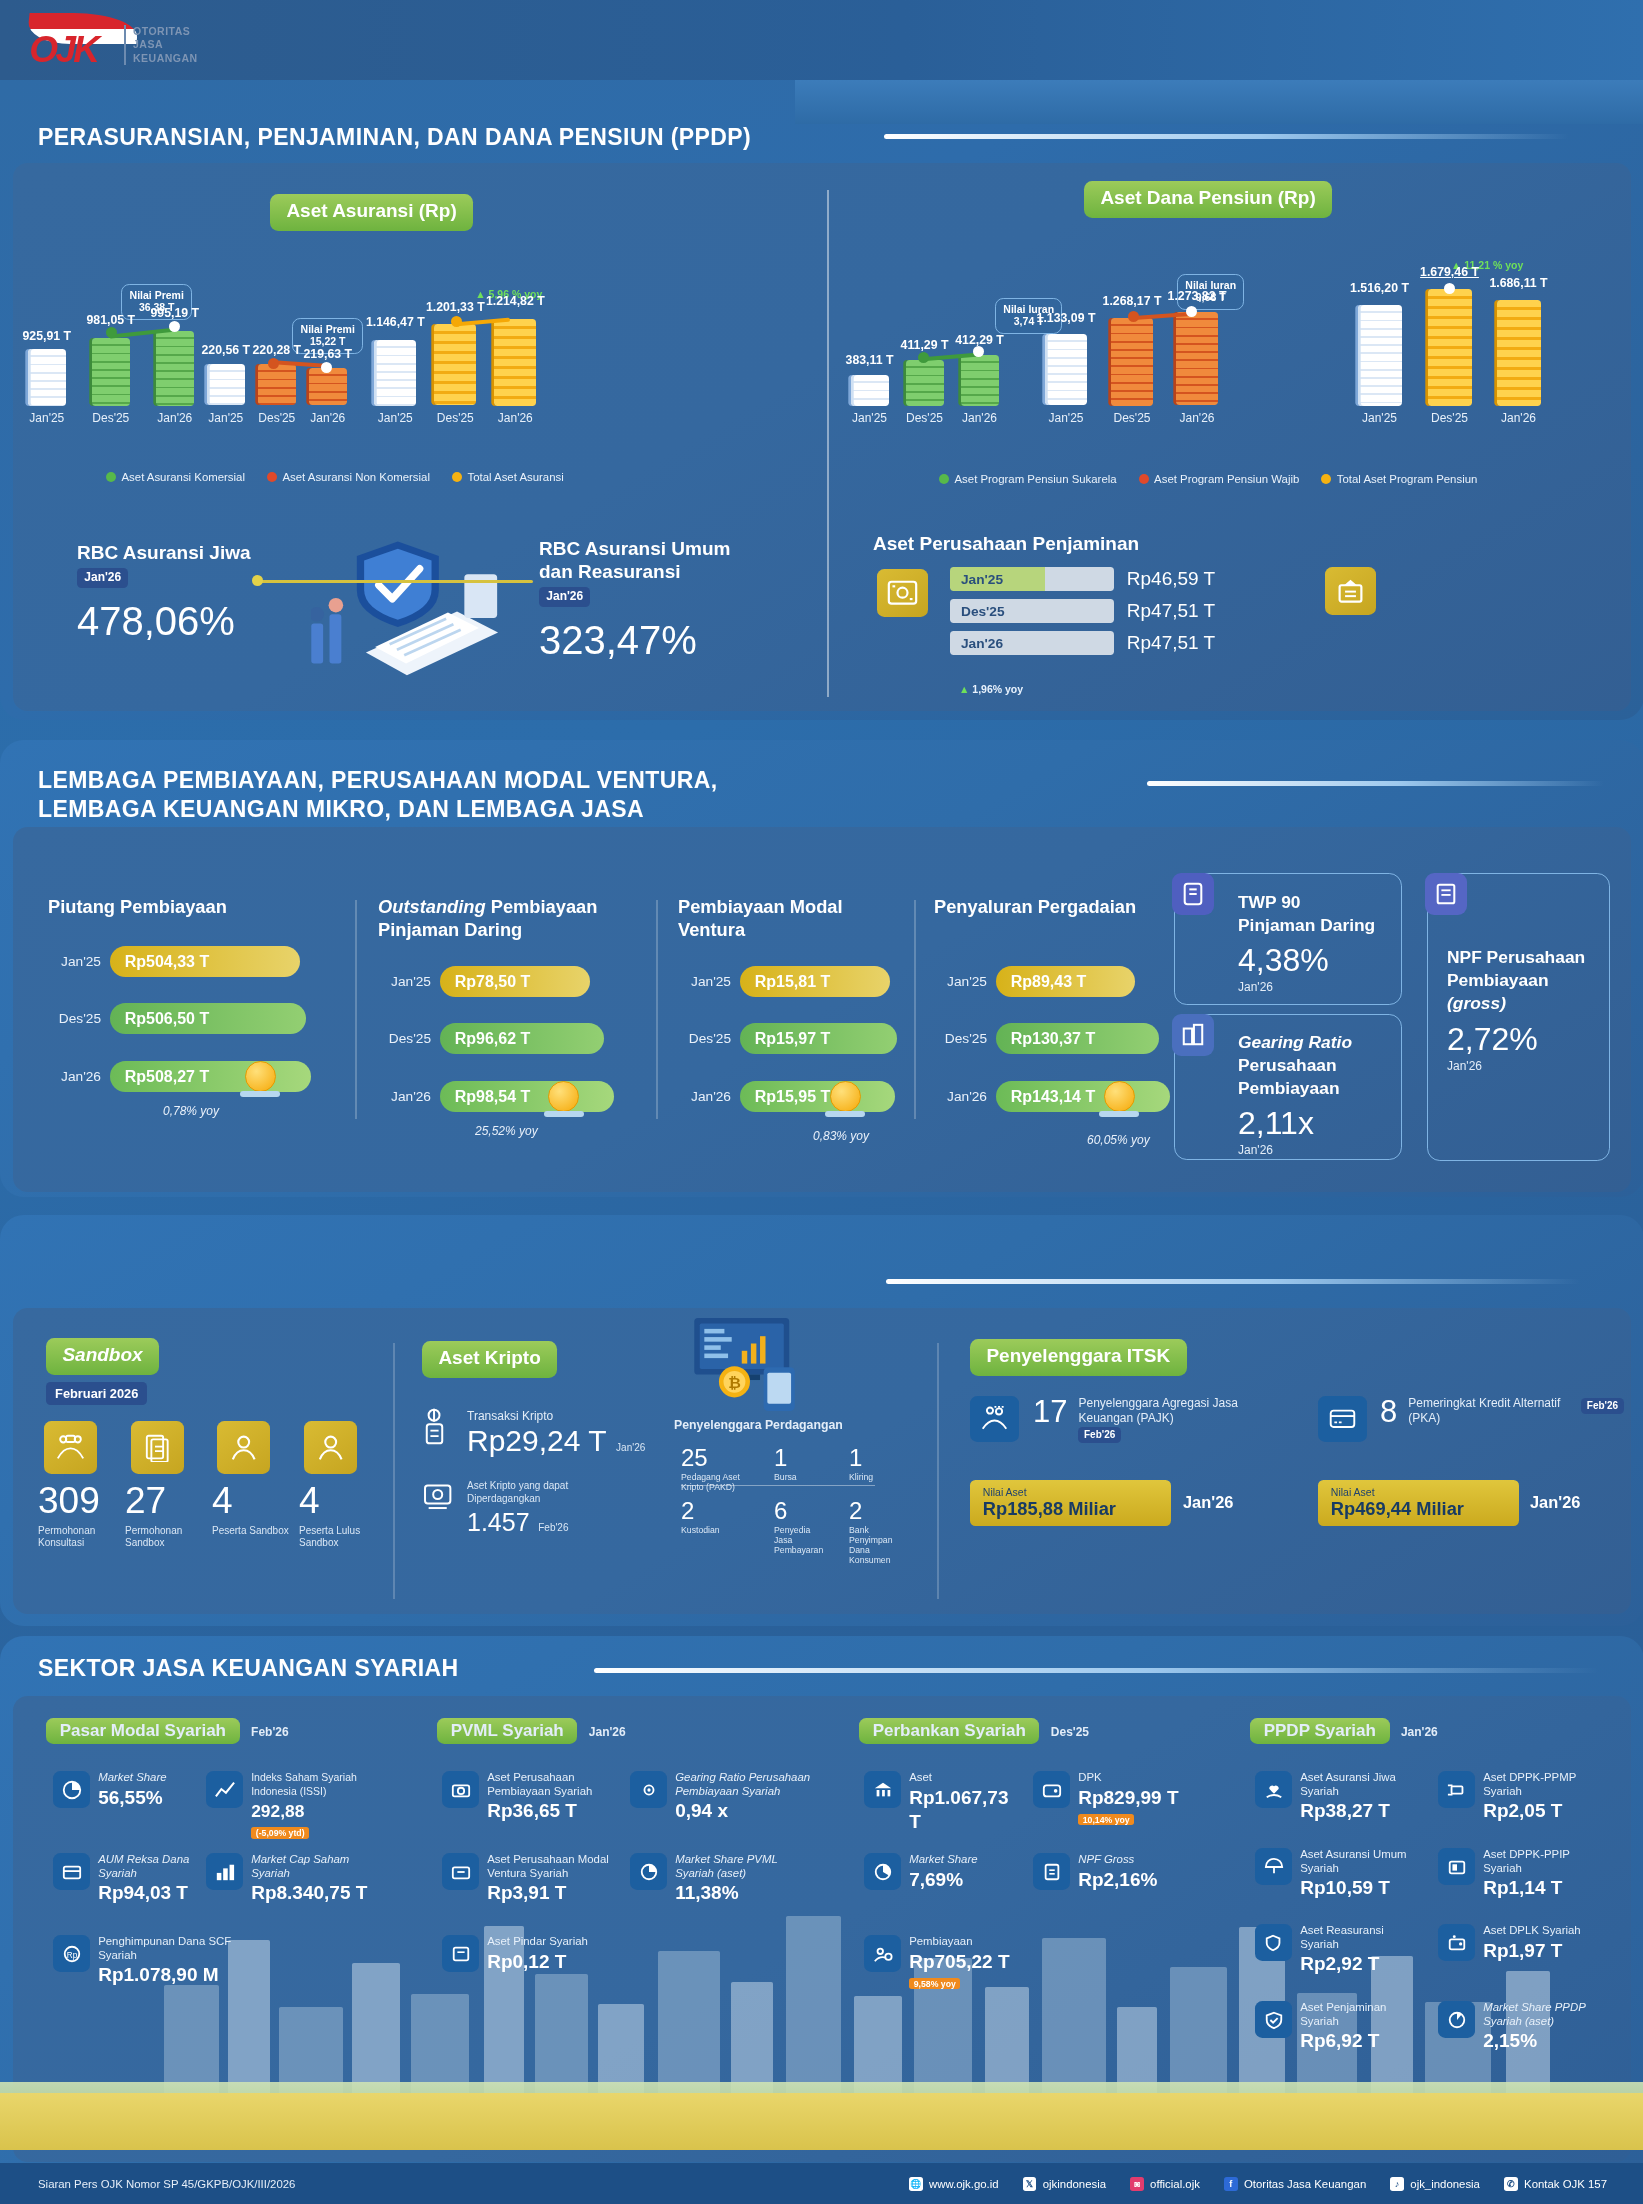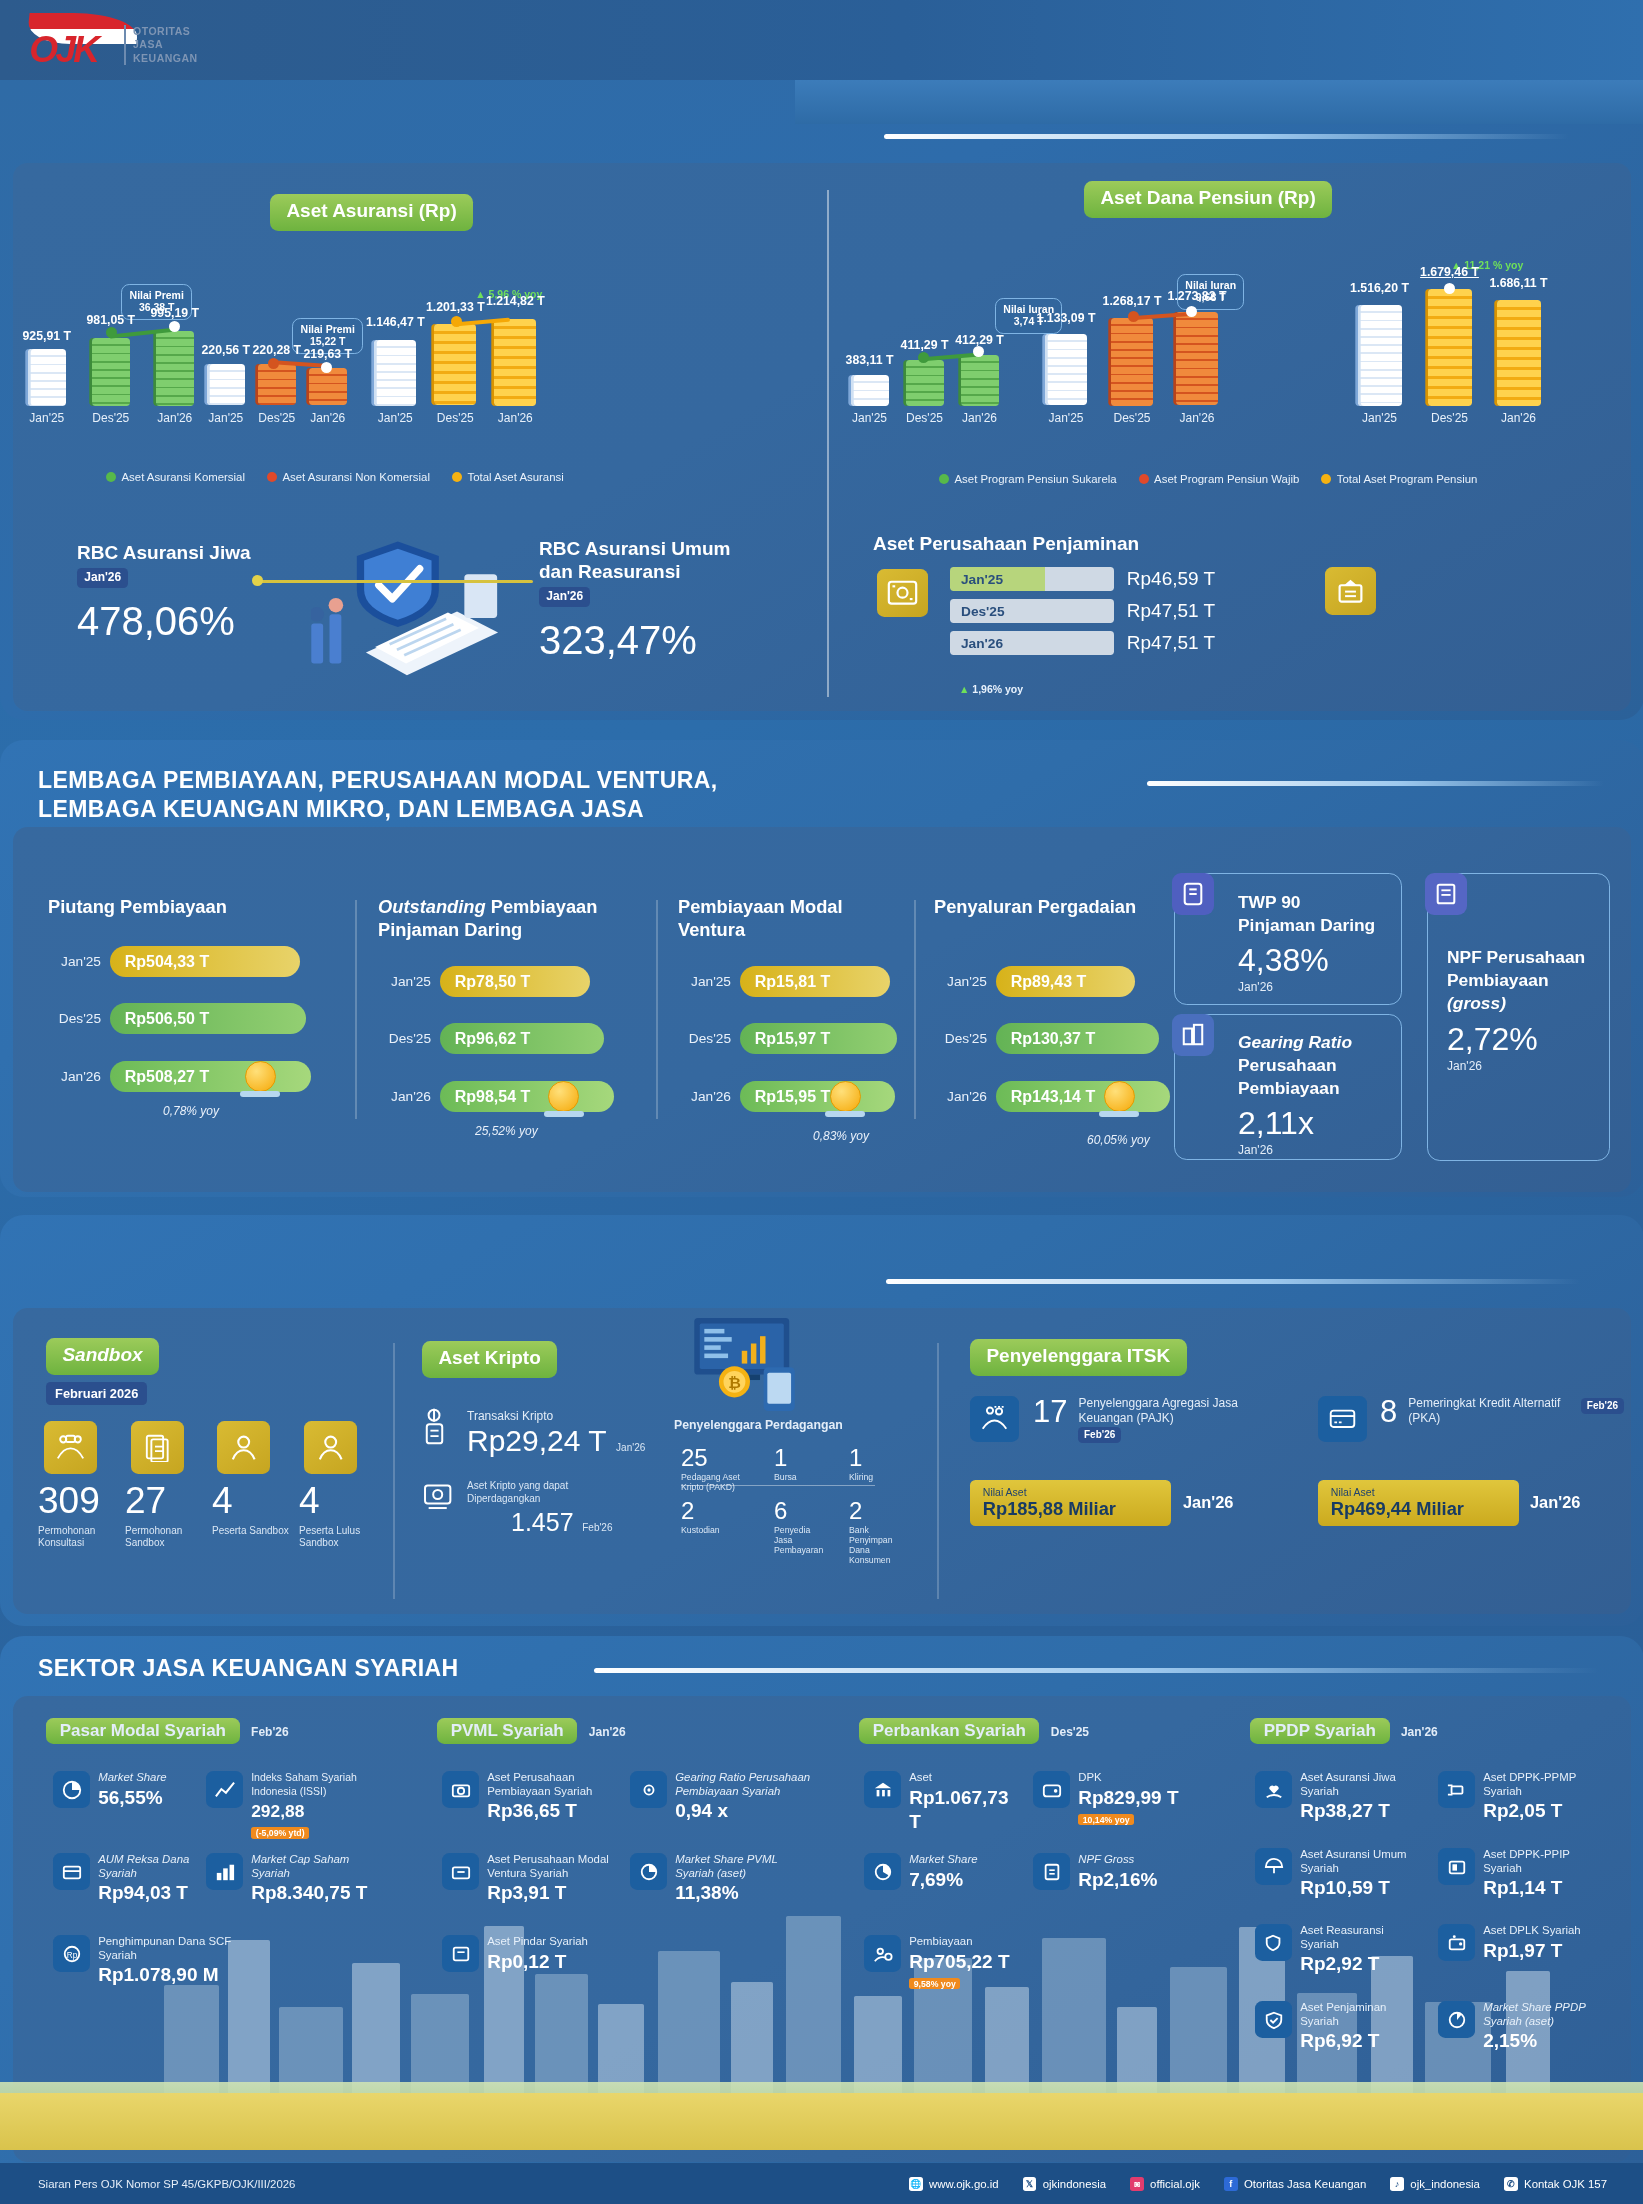--- a/index.html
+++ b/index.html
@@ -147,20 +147,21 @@
       <div>JASA</div>
       <div>KEUANGAN</div>
     </div>
   </div>
 
   <div class="sec-band" style="top:80px;height:640px;
       background:linear-gradient(150deg,#2f6ba6 0%,#2e6cab 40%,#2b6199 100%);
       border-radius:0 0 24px 24px;"></div>
   <div class="tab" style="left:795px;top:80px;width:849px;height:44px;border-radius:0;"></div>
 
+  <div class="sec-title" style="left:38px;top:123px;width:749px;">PERASURANSIAN, PENJAMINAN, DAN DANA PENSIUN (PPDP)</div>
   <div class="rule" style="left:884px;top:134px;width:685px;"></div>
 
   <div class="panel" style="left:12.8px;top:163px;width:1618px;height:548px;border-radius:14.6px;
       background:linear-gradient(150deg,#36699f,#35689f 45%,#335f93);"></div>
 
   <div style="position:absolute;left:270px;top:194px;">
     <span class="gpill">Aset Asuransi (Rp)</span>
   </div>
 
   <div class="chart" style="left:18.3px;top:274px;width:512px;height:219px;">
@@ -611,21 +612,21 @@
   <div style="position:absolute;left:422px;top:1480px;display:flex;gap:10px;">
     <span>
       <svg width="35" height="38" viewBox="0 0 38 42">
           <rect x="3" y="6" width="28" height="20" rx="3" fill="none" stroke="#fff" stroke-width="2.2"></rect>
           <circle cx="17" cy="16" r="5" fill="none" stroke="#fff" stroke-width="2.2"></circle>
           <line x1="7" y1="31" x2="27" y2="31" stroke="#fff" stroke-width="2.2"></line>
         </svg>
     </span>
     <span>
       <span class="xs" style="display:block;max-width:146px;">Aset Kripto yang dapat Diperdagangkan</span>
-      <div style="margin-top:2.7px;margin-left:44px;"><span class="big" style="font-size:25px;">1.457</span>
+      <div style="margin-top:2.7px;"><span class="big" style="font-size:25px;">1.457</span>
       <span class="xs" style="margin-left:4.6px;">Feb'26</span></div>
     </span>
   </div>
 
   <div style="position:absolute;left:676px;top:1314px;width:137px;height:101px;">
     <svg width="137" height="101" viewBox="0 0 150 110">
       <rect x="20" y="4" width="104" height="62" rx="4" fill="#1f4f8e"></rect>
       <rect x="26" y="10" width="92" height="50" rx="2" fill="#2a63a8"></rect>
       <g fill="#8fc0ea">
           <rect x="31" y="16" width="22" height="5"></rect>

